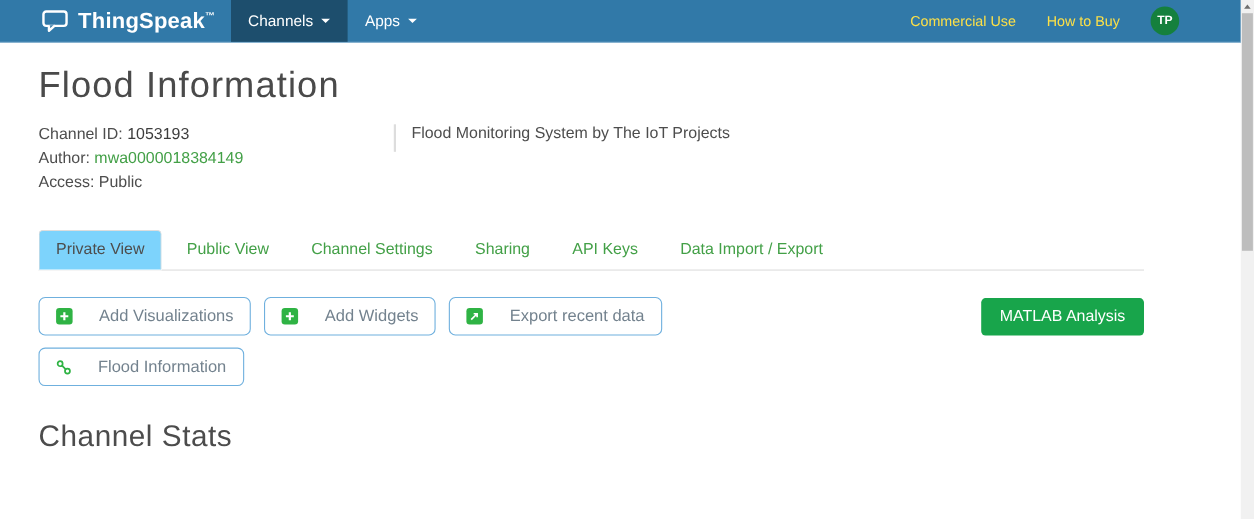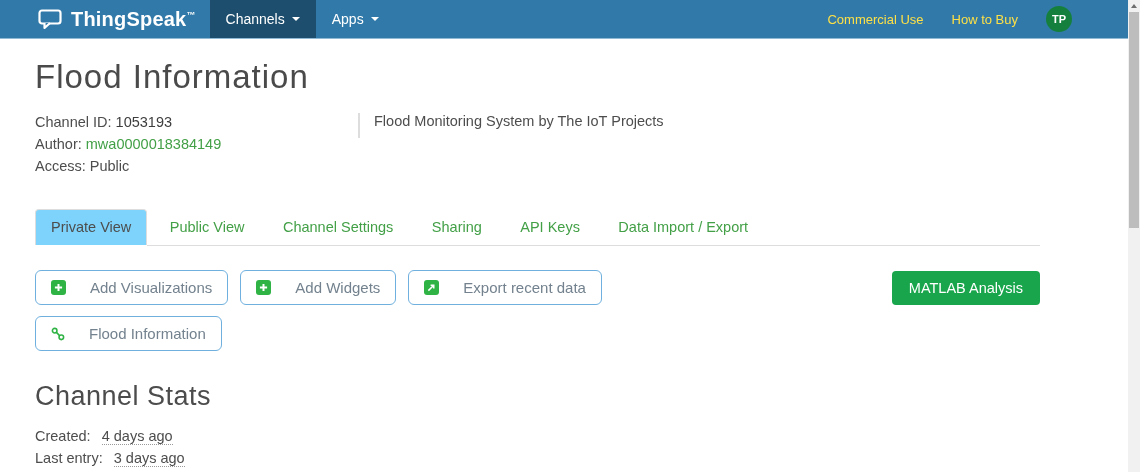--- a/index.html
+++ b/index.html
@@ -203,34 +203,20 @@
           <circle cx="11.8" cy="11.8" r="2.6" fill="none" stroke="#2fb344" stroke-width="1.8"></circle>
           <path d="M6.2 6.2 L9.8 9.8" stroke="#2fb344" stroke-width="1.8"></path>
         </svg>
       </span>
       <span>Flood Information</span>
     </button>
   </div>
 
   <h2 class="section-heading">Channel Stats</h2>
 
-  <div class="stats">
-    <div>
-      <span class="stat-label">Created:</span>
-      <span class="stat-value dotted">4 days ago</span>
-    </div>
-    <div>
-      <span class="stat-label">Last entry:</span>
-      <span class="stat-value dotted">3 days ago</span>
-    </div>
-    <div>
-      
-      
-    </div>
-  </div>
 
 </div>
 
 <div class="scrollbar">
   <div class="scroll-btn">
     <span class="tri-up"></span>
   </div>
   <div class="scroll-thumb"></div>
 </div>
 

